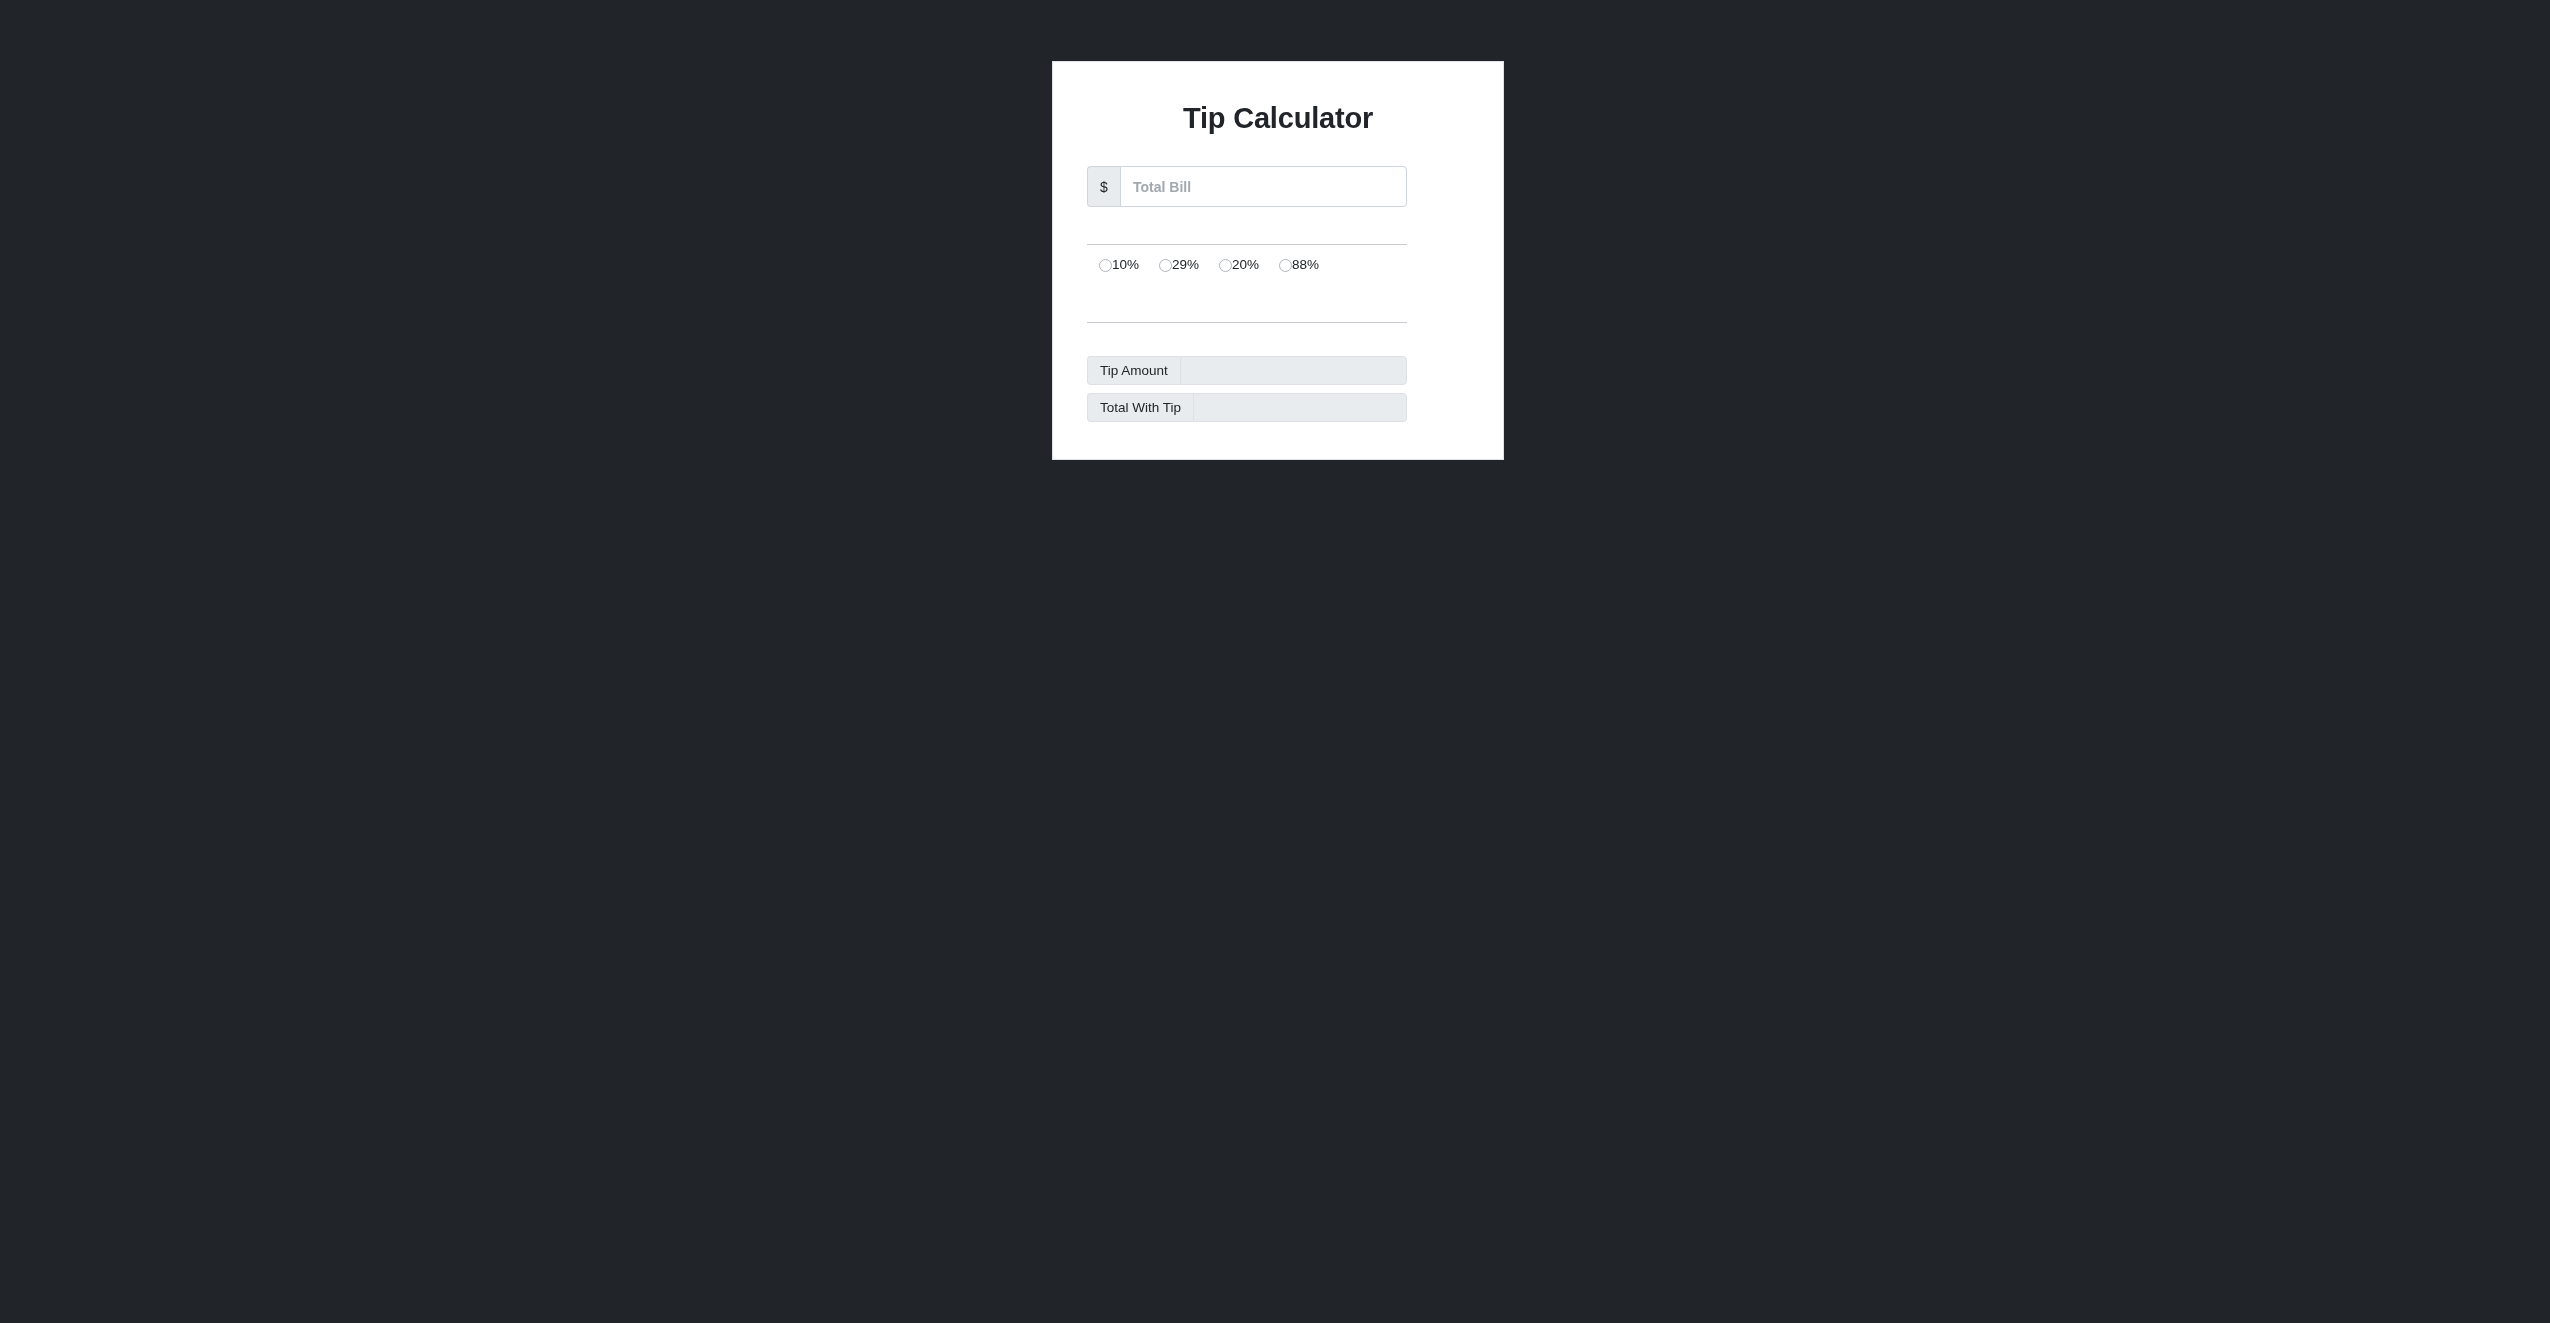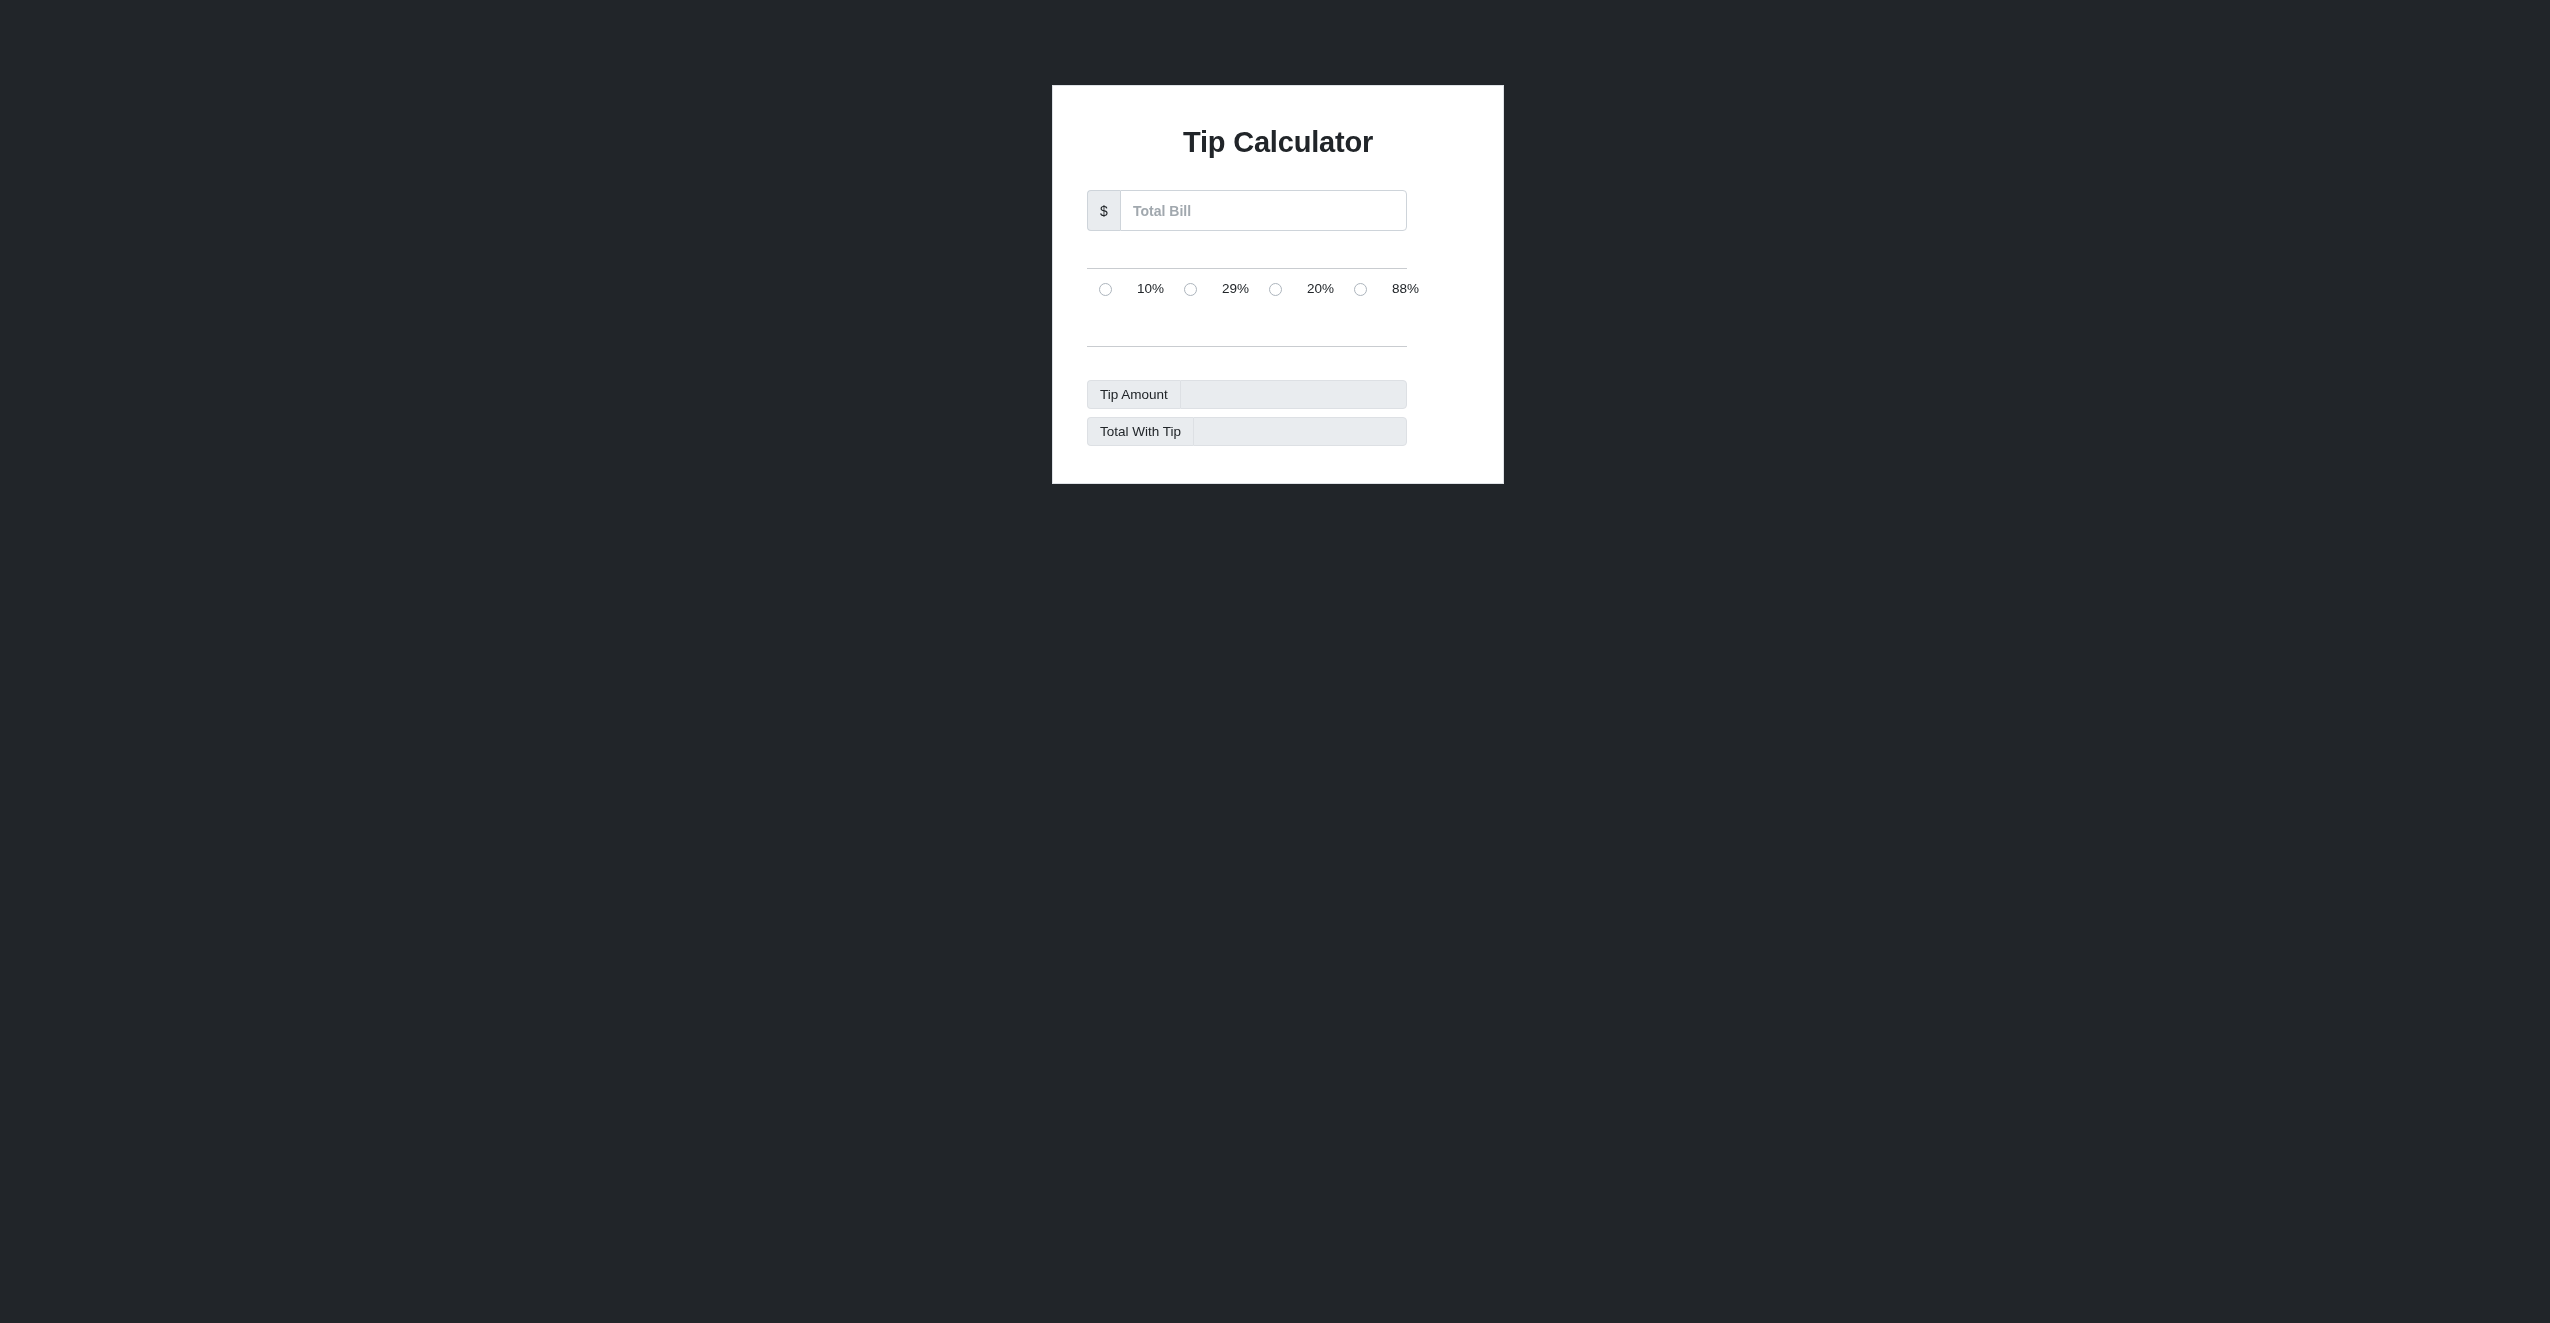--- a/index.html
+++ b/index.html
@@ -21,21 +21,20 @@
   
   .card {
     position: absolute;
     left: 1052px;
     top: 61px;
     width: 452px;
     height: 399px;
     background: #ffffff;
     border: 1px solid #dee2e6;
     padding: 26px 34px 16px 34px;
-    margin-top: 24px;
   }
 
   .card-title {
     margin: 0;
     padding-top: 12px;
     text-align: center;
     font-size: 29px;
     line-height: 36px;
     font-weight: bold;
     color: #212529;
@@ -94,21 +93,21 @@
   .radio-row {
     width: 320px;
     display: flex;
     align-items: center;
     padding: 12px 12px 12px 12px;
     gap: 20px;
   }
   .radio-item {
     display: flex;
     align-items: center;
-    gap: 25px;
+    gap: 0;
     cursor: pointer;
   }
   .radio-circle {
     width: 13px;
     height: 13px;
     border: 1px solid #adb5bd;
     border-radius: 50%;
     background: #ffffff;
     flex: 0 0 auto;
   }

